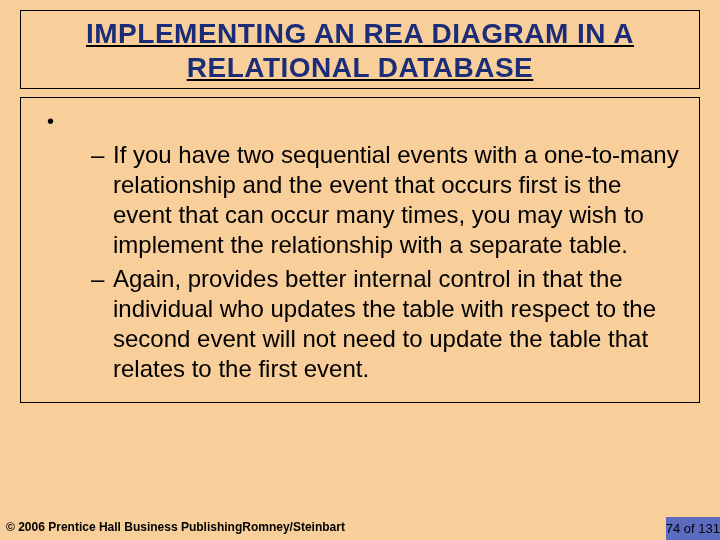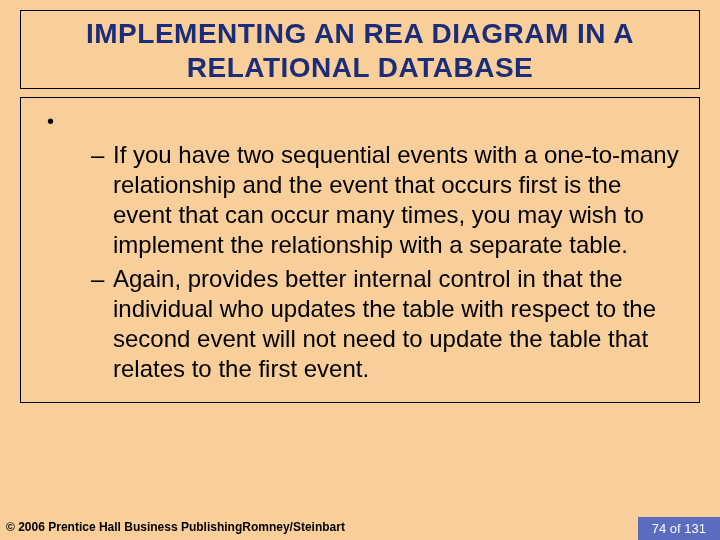--- a/index.html
+++ b/index.html
@@ -9,20 +9,21 @@
     background: #f8ce9a;
     font-family: Arial, Helvetica, sans-serif;
     position: relative;
     overflow: hidden;
   }
   .title-box {
     margin: 10px 20px 8px 20px;
     border: 1px solid #000;
     padding: 6px 10px 4px 10px;
     text-align: center;
+    text-decoration: underline;
   }
   .title-box h1 {
     font-size: 28px;
     font-weight: bold;
     color: #1b2c78;
     line-height: 1.2;
     letter-spacing: 0.5px;
   }
   .content-box {
     margin: 0 20px;
@@ -88,23 +89,23 @@
   .footer .authors {
     flex: 0 0 auto;
     white-space: nowrap;
     padding-right: 8px;
   }
   .page-badge {
     position: absolute;
     right: 0;
     bottom: 0;
     background: #5b6bbf;
-    color: #ffffff;
+    color: #000000;
     font-size: 13px;
-    padding: 4px 14px;
+    padding: 4px 0;
     font-weight: normal;
   }
 </style>
 </head>
 <body>
 
 <div class="title-box">
   <h1>IMPLEMENTING AN REA DIAGRAM IN A RELATIONAL DATABASE</h1>
 </div>
 

